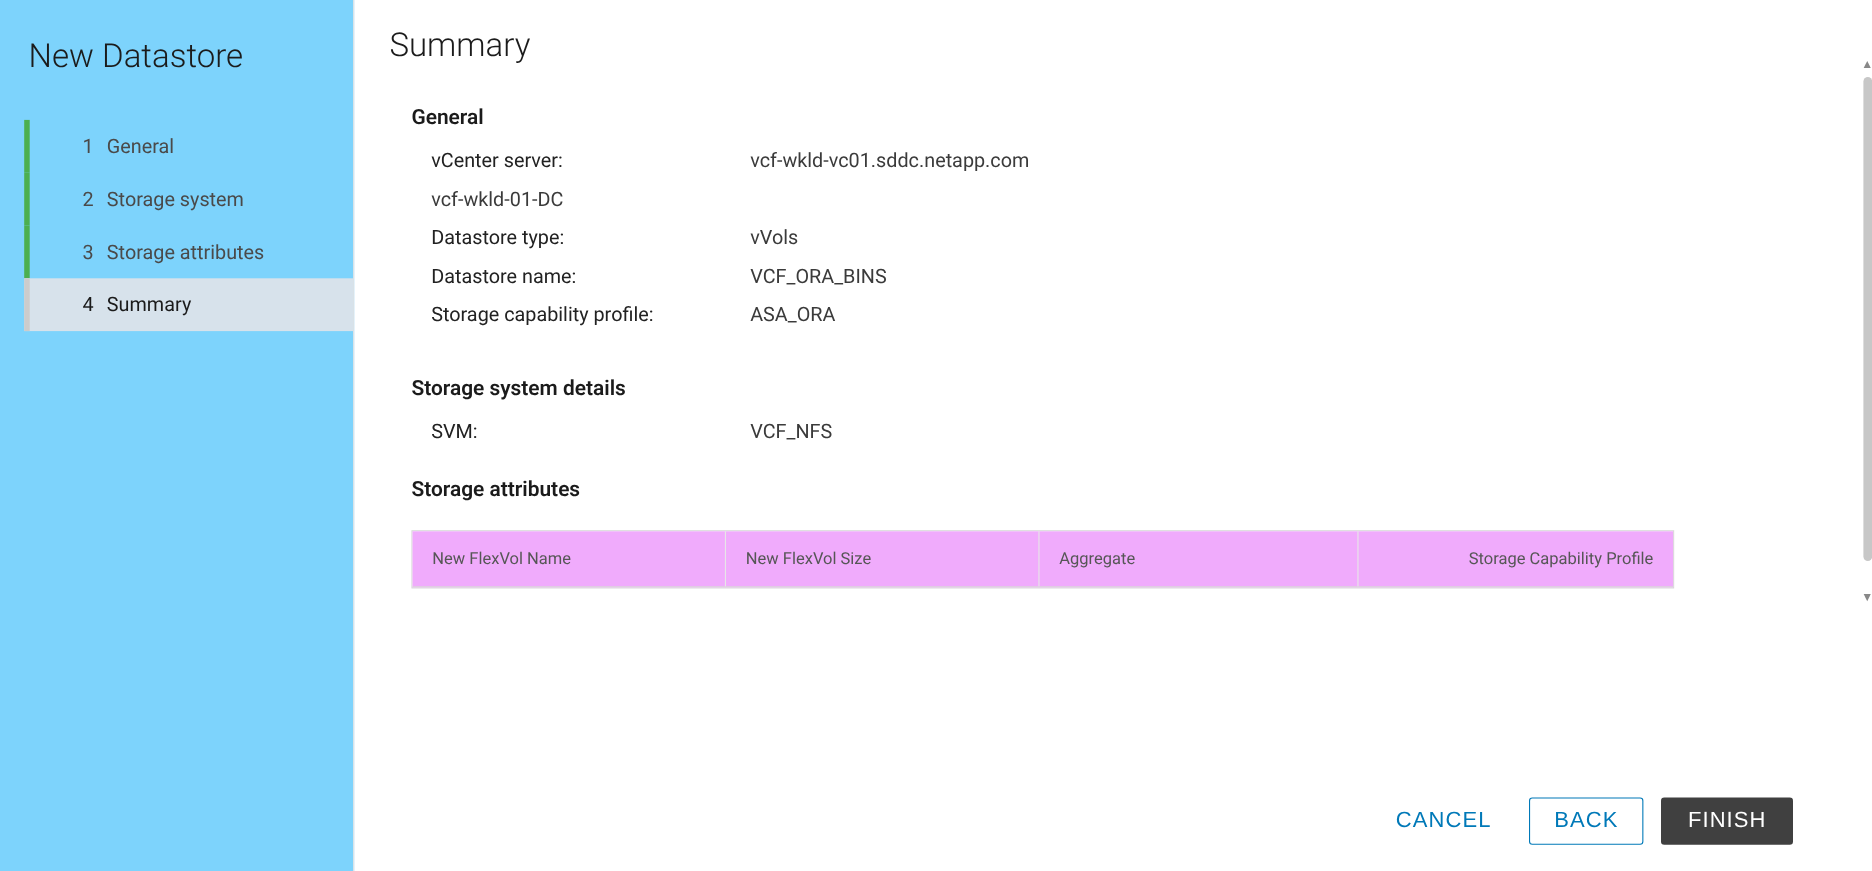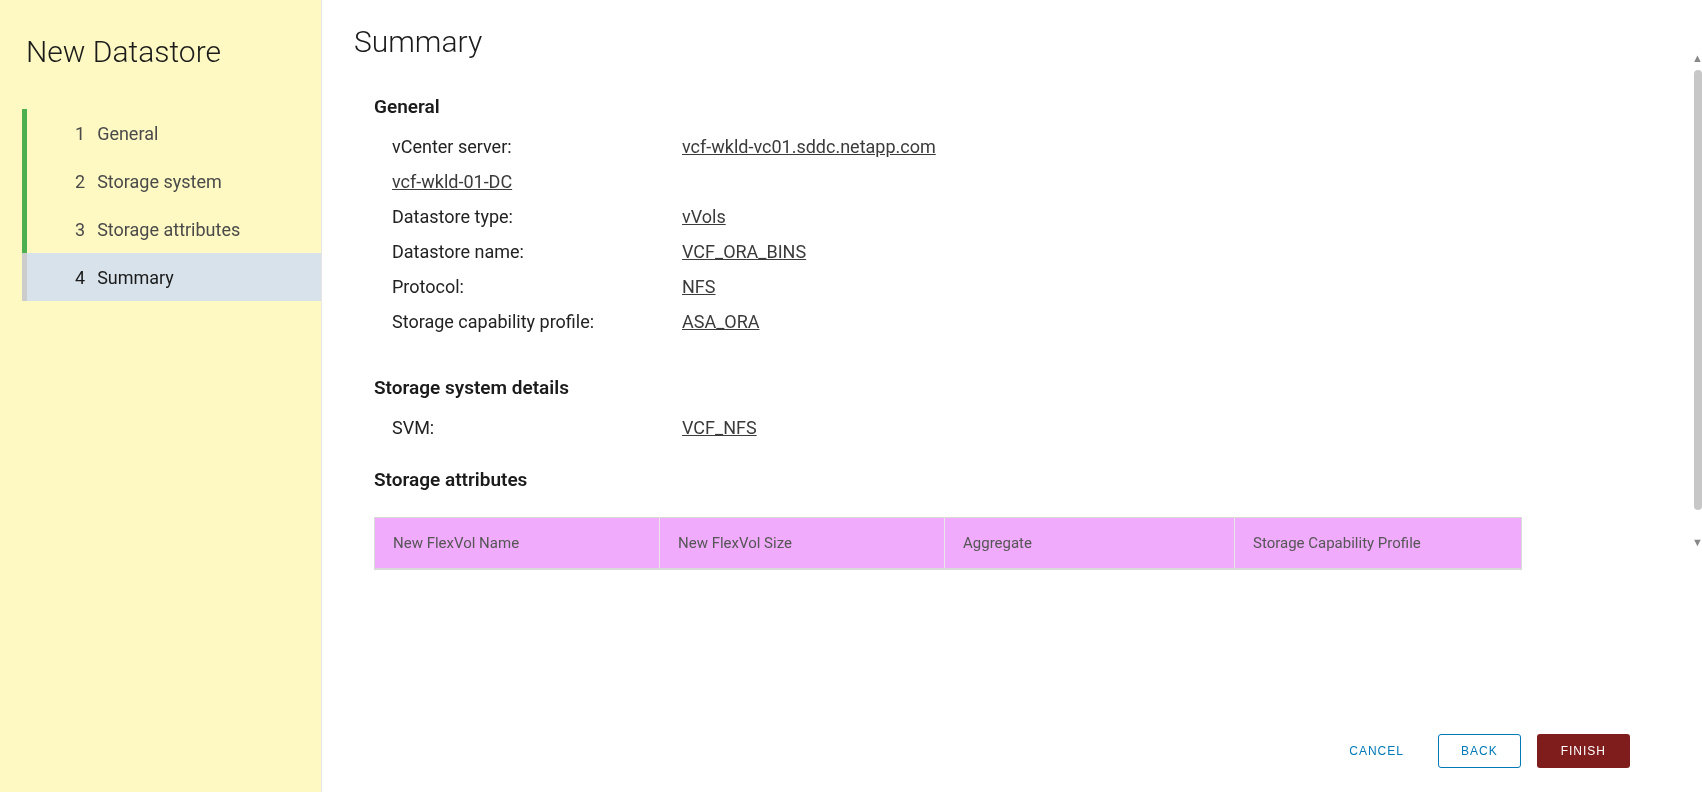--- a/index.html
+++ b/index.html
@@ -11,21 +11,21 @@
       font-family: -apple-system, BlinkMacSystemFont, "Segoe UI", Roboto, "Helvetica Neue", Arial, sans-serif;
       background: #ffffff;
       color: #1b1b1b;
       width: 1702px;
       height: 792px;
       overflow: hidden;
       display: flex;
     }
     .sidebar {
       width: 322px;
-      background: #fef9c3;
+      background: #7dd3fc;
       height: 100%;
       padding-top: 24px;
       border-right: 1px solid #e5e5e5;
     }
     .sidebar-title {
       font-size: 30px;
       font-weight: 300;
       color: #1b1b1b;
       padding: 10px 0 40px 26px;
     }
@@ -94,21 +94,20 @@
     .field-label {
       width: 290px;
       font-size: 18px;
       font-weight: 400;
       color: #222;
     }
     .field-value {
       font-size: 18px;
       font-weight: 400;
       color: #3b3b3b;
-      text-decoration: underline;
     }
     .table-wrap {
       margin-top: 26px;
       border: 1px solid #d9d9d9;
       width: 1148px;
     }
     .table-header {
       display: flex;
       background: #f0abfc;
       border-bottom: 1px solid #d9d9d9;
@@ -118,48 +117,48 @@
       font-size: 15px;
       color: #565656;
       border-right: 1px solid #e7e7e7;
     }
     .table-header .col:last-child {
       border-right: none;
     }
     .col1 { width: 285px; }
     .col2 { width: 285px; }
     .col3 { width: 290px; }
-    .col4 { flex: 1; }
+    .col4 { flex: 1; text-align: right; }
     .footer {
       display: flex;
       justify-content: flex-end;
       align-items: center;
       gap: 16px;
       padding: 22px 32px 24px 0;
     }
     .btn {
-      font-size: 12px;
+      font-size: 20px;
       letter-spacing: 1px;
       font-weight: 500;
       padding: 10px 18px;
       border-radius: 3px;
       cursor: pointer;
       border: none;
       background: none;
     }
     .btn-cancel {
       color: #0079b8;
     }
     .btn-back {
       color: #0079b8;
       border: 1px solid #0079b8;
       padding: 9px 22px;
     }
     .btn-finish {
-      background: #7f1d1d;
+      background: #404040;
       color: #fff;
       padding: 10px 24px;
     }
     .scrollbar-overlay {
       position: absolute;
       right: 0;
       top: 70px;
       width: 10px;
       height: 460px;
       background: transparent;
@@ -224,24 +223,20 @@
     </div>
     <div class="field-row">
       <div class="field-label">Datastore type:</div>
       <div class="field-value">vVols</div>
     </div>
     <div class="field-row">
       <div class="field-label">Datastore name:</div>
       <div class="field-value">VCF_ORA_BINS</div>
     </div>
     <div class="field-row">
-      <div class="field-label">Protocol:</div>
-      <div class="field-value">NFS</div>
-    </div>
-    <div class="field-row">
       <div class="field-label">Storage capability profile:</div>
       <div class="field-value">ASA_ORA</div>
     </div>
 
     <div class="section-title spaced">Storage system details</div>
     <div class="field-row">
       <div class="field-label">SVM:</div>
       <div class="field-value">VCF_NFS</div>
     </div>
 

